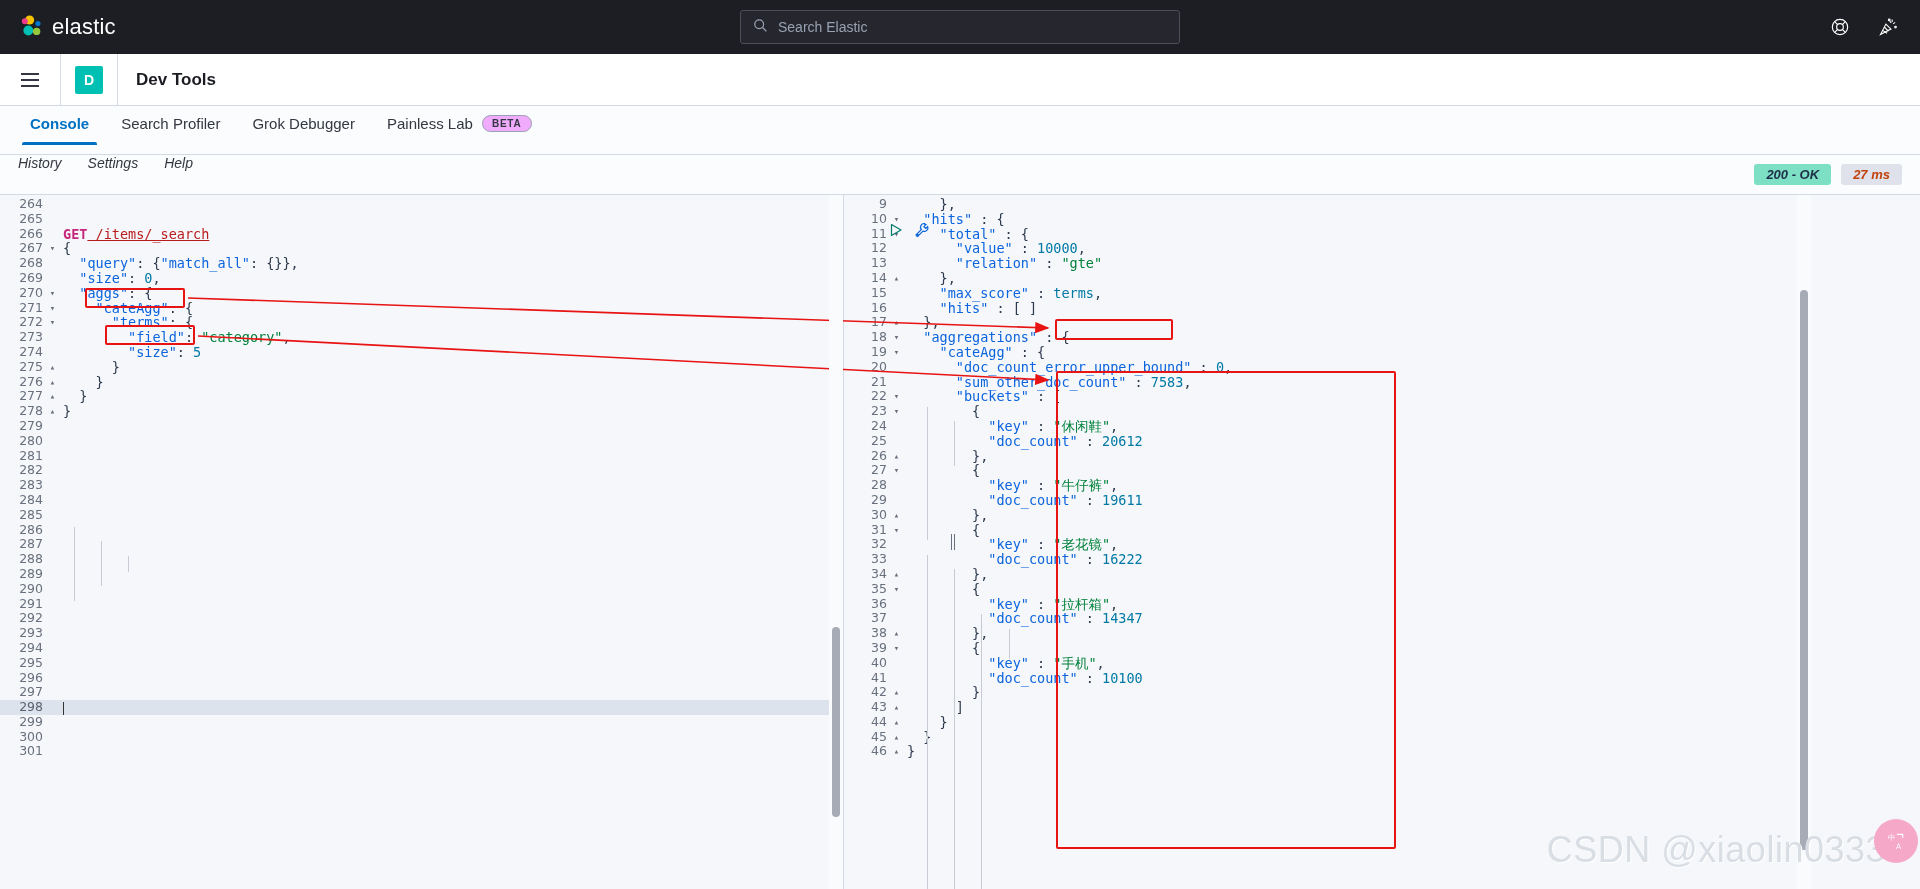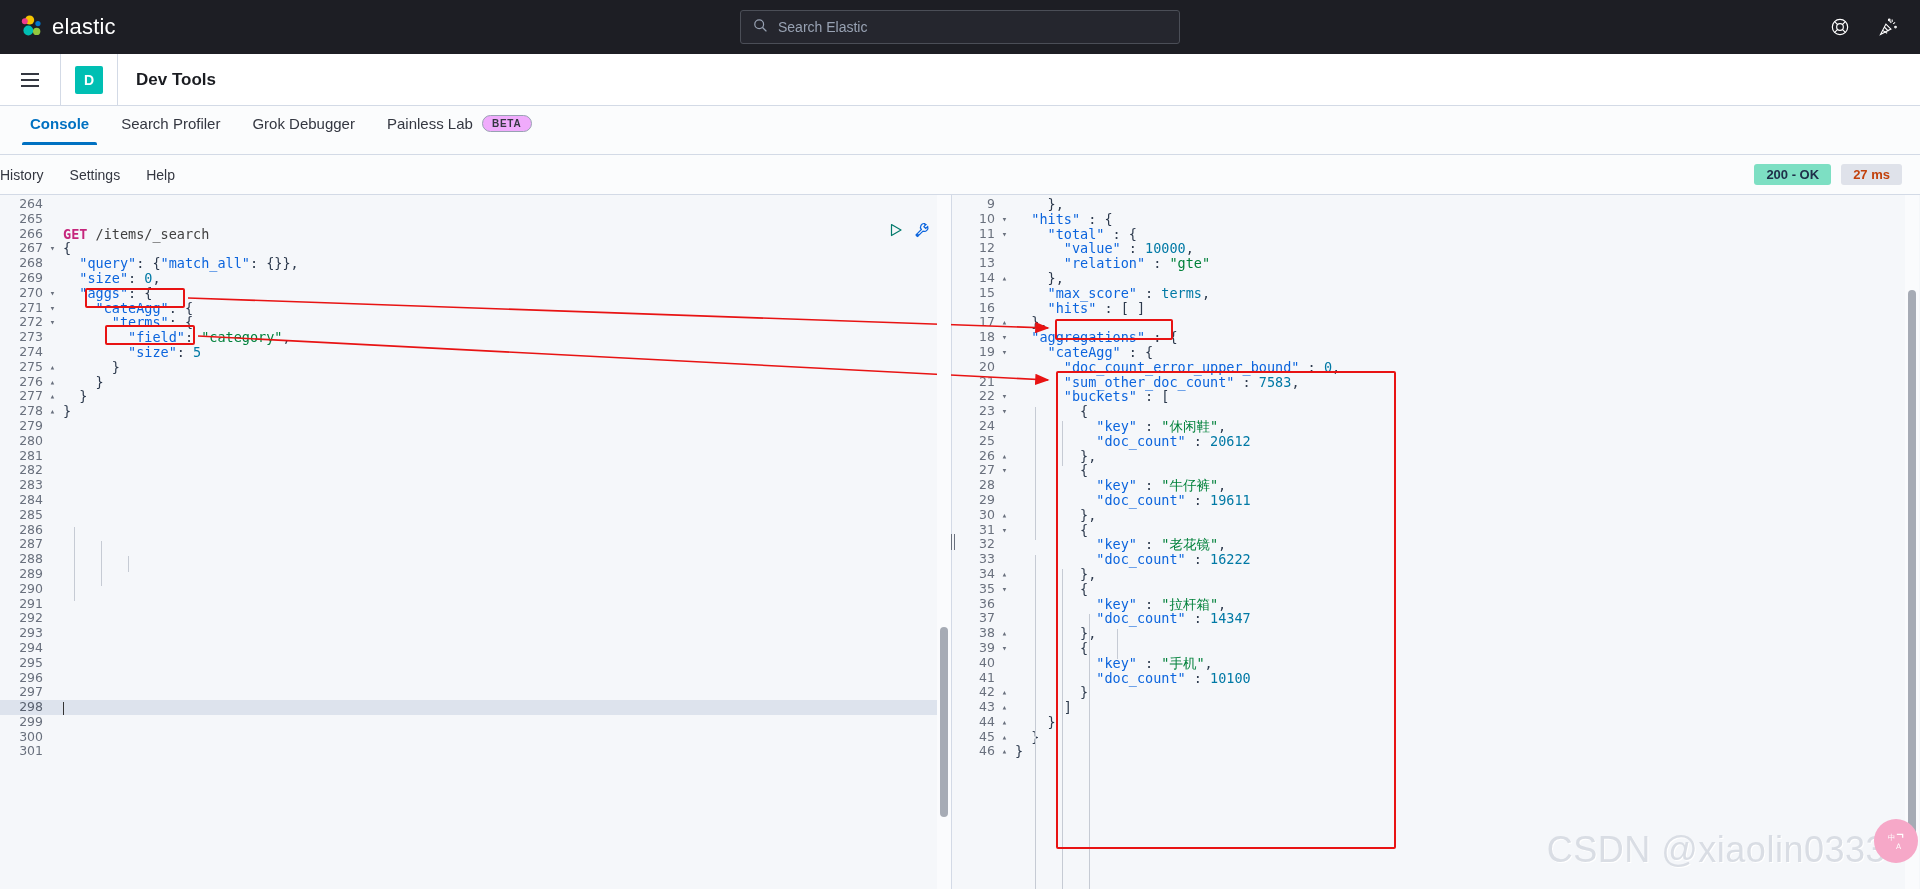--- a/index.html
+++ b/index.html
@@ -130,24 +130,24 @@
     font-weight: 700;
     color: #343741;
     background: #f0abfc;
   }
 
   
   .actionbar {
     height: 40px;
     background: #fbfcfd;
     display: flex;
-    align-items: center;
-    padding: 0 18px 0 0;
+    padding: 0 18px 0 18px;
     border-bottom: 1px solid #d3dae6;
     position: relative;
+    font-style: italic;
   }
   .actionbar .link {
     font-size: 14px;
     color: #343741;
     margin-right: 26px;
     cursor: pointer;
   }
   .status-wrap {
     margin-left: auto;
     display: flex;
@@ -178,21 +178,21 @@
     background: #f5f7fa;
     position: relative;
   }
   .pane {
     position: relative;
     overflow: hidden;
     background: #f5f7fa;
     font-family: "DejaVu Sans Mono", "Liberation Mono", monospace;
     font-size: 13.5px;
   }
-  .pane-left  { width: 952px; border-right: 1px solid #d3dae6; }
+  .pane-left  { width: 844px; border-right: 1px solid #d3dae6; }
   .pane-right { width: 967px; }
 
   .code {
     position: relative;
     padding-top: 2px;
   }
   .line {
     height: 14.8px;
     line-height: 14.8px;
     display: flex;
@@ -215,21 +215,21 @@
     color: #69707d;
     font-size: 9px;
     user-select: none;
   }
   .txt { color: #2d3a4d; padding-left: 4px; }
   .line.active { background: #dde3ed; }
   .line.active .ln { color: #5a6270; }
 
   
   .t-method { color: #c5267c; font-weight: 600; }
-  .t-url    { color: #404040; }
+  .t-url    { color: #b91c1c; text-decoration: underline; }
   .t-key    { color: #0b64dd; }
   .t-str    { color: #00813a; }
   .t-num    { color: #0079a5; }
   .t-punc   { color: #2d3a4d; }
   .t-null   { color: #0079a5; }
 
   
   .guide {
     position: absolute;
     width: 1px;

